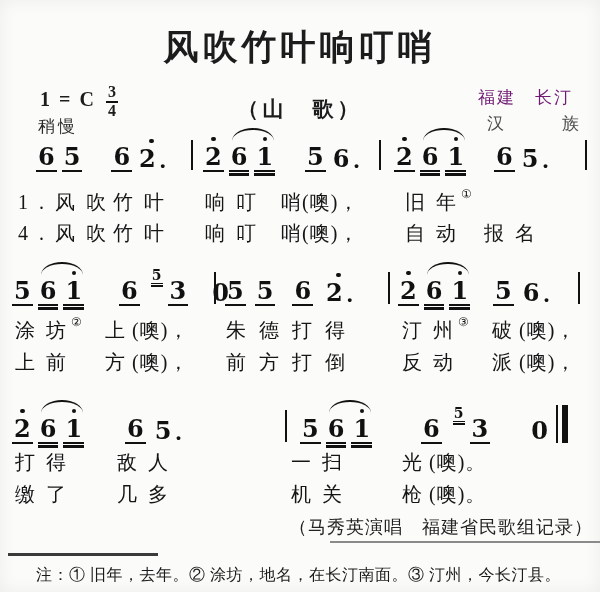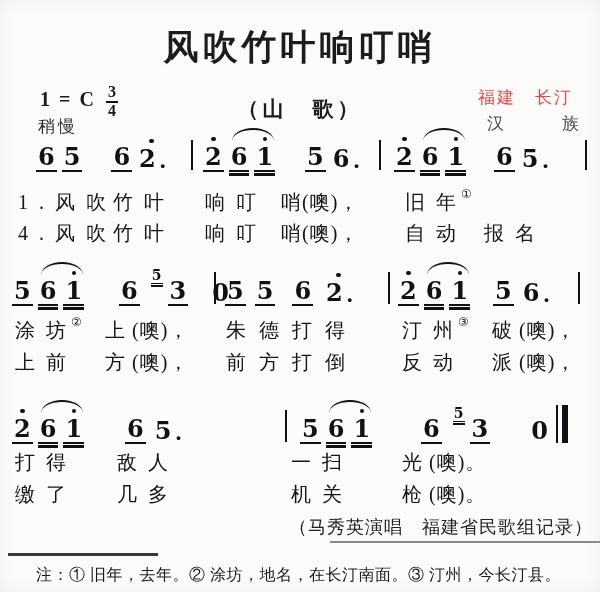--- a/index.html
+++ b/index.html
@@ -12,21 +12,21 @@
   
   .title{position:absolute;left:0;right:0;top:24px;text-align:center;
     font-size:35px;font-weight:bold;letter-spacing:4px;}
   .subtitle{position:absolute;left:0;right:0;top:71px;text-align:center;
     font-size:21px;font-weight:bold;letter-spacing:4px;margin-top:24px;}
   .keysig{position:absolute;left:40px;top:88px;font-size:20px;font-weight:bold;letter-spacing:2px;}
   .frac{position:absolute;left:106px;top:84px;display:inline-flex;flex-direction:column;
     align-items:center;font-weight:bold;font-size:16px;line-height:1.05;}
   .frac .num{border-bottom:2px solid #111;padding:0 2px;}
   .tempo{position:absolute;left:38px;top:115px;font-size:17px;letter-spacing:3px;color:#2a2a2a;}
-  .region{position:absolute;left:478px;top:86px;font-size:17px;letter-spacing:2px;color:#ef4444;}
+  .region{position:absolute;left:478px;top:86px;font-size:17px;letter-spacing:2px;color:#701a75;}
   .eth{position:absolute;left:487px;top:112px;font-size:17px;letter-spacing:58px;color:#4d4d4d;white-space:nowrap;}
   
   .measure{position:absolute;display:flex;align-items:flex-end;height:38px;}
   .tok{display:inline-flex;flex-direction:column;align-items:center;justify-content:flex-end;
     height:38px;margin-right:5px;position:relative;}
   .drow{display:flex;align-items:flex-end;}
   .d{display:inline-block;font-family:"DejaVu Serif","Liberation Serif",serif;
     font-weight:bold;font-size:24px;line-height:26px;padding:0 2px;color:#111;}
   .u1{border-bottom:2.5px solid #111;}
   .u2{border-bottom:2.5px solid #111;position:relative;}

